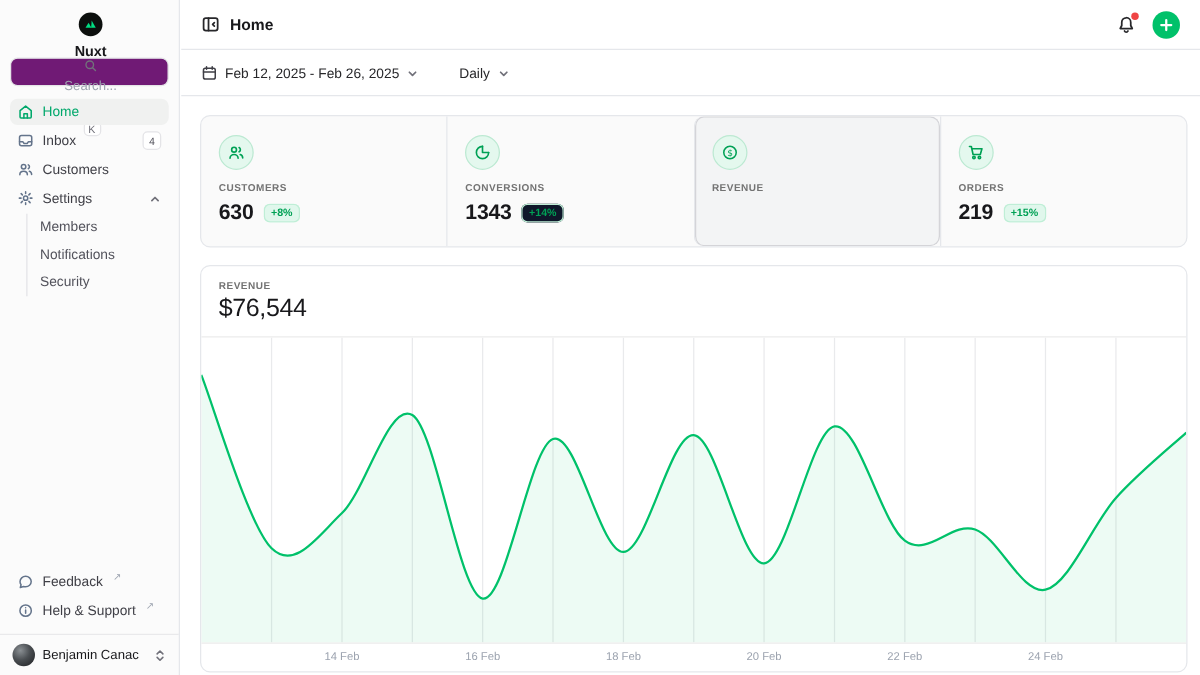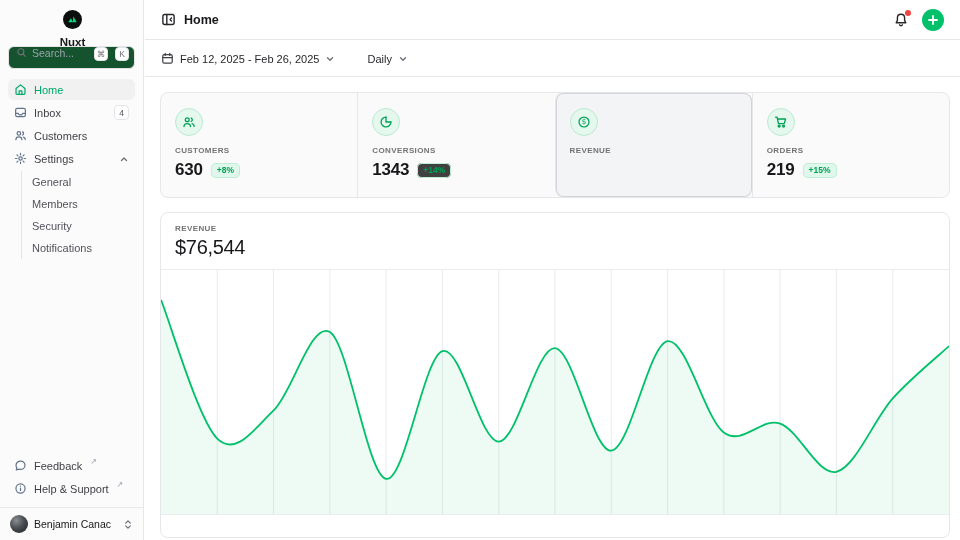--- a/index.html
+++ b/index.html
@@ -9,22 +9,22 @@
 
   
   .sidebar { position:absolute; left:0; top:0; width:144px; height:540px;
     background:#fbfbfb; border-right:1px solid #e5e7eb; display:flex; flex-direction:column; }
   .ws-row { display:flex; align-items:center; gap:7px; margin:10px 8px 6px 10px; height:24px;
     cursor:pointer;flex-direction:column; }
   .ws-logo { width:19px; height:19px; border-radius:50%; background:#0c0f0d;
     display:flex; align-items:center; justify-content:center; flex:0 0 auto; }
   .ws-name { font-size:11.5px; font-weight:700; }
   .ws-sel { margin-left:auto; color:#71717a; display:flex; }
-  .search { margin:6px 8px 10px 8px; height:23px; border:1px solid #e4e4e7; background:#14532d;
-    border-radius:6px; display:flex; align-items:flex-start; padding:0 5px 0 7px; gap:5px; cursor:text; }
+  .search { margin:6px 8px 10px 8px; height:23px; border:1px solid #e4e4e7; background:#701a75;
+    border-radius:6px; display:flex; align-items:center; padding:0 5px 0 7px; gap:5px; cursor:text;flex-direction:column; }
   .search .ph { font-size:10.5px; color:#9ca3af; flex:1 1 auto; }
   .kbd { width:14px; height:14px; border:1px solid #e4e4e7; border-radius:4px; background:#fff;
     font-size:8.5px; color:#71717a; display:flex; align-items:center; justify-content:center; }
   .kbd + .kbd { margin-left:2px; }
   .nav { padding:0 8px; }
   .nav-item { height:21px; display:flex; align-items:center; gap:7px; padding:0 6px;
     border-radius:6px; margin-bottom:2px; color:#3f3f46; cursor:pointer; }
   .nav-item .lbl { font-size:11px; font-weight:500; }
   .nav-item .ic { display:flex; color:#64748b; }
   .nav-item.active { background:#f0f1f0; color:#00a86b; }
@@ -161,30 +161,27 @@
         </span>
         <span class="lbl">Settings</span>
         <span class="nav-chev">
           <svg class="ic-svg" width="10" height="10" viewBox="0 0 10 10" fill="none" stroke="currentColor" stroke-width="1.4" stroke-linecap="round" stroke-linejoin="round">
               <polyline points="2.5,6.5 5,4 7.5,6.5"></polyline>
             </svg>
         </span>
       </div>
       <div class="subnav">
         <div class="sub-item">
-            <span>General</span>
-          </div>
-        <div class="sub-item">
             <span>Members</span>
           </div>
         <div class="sub-item">
-            <span>Security</span>
+            <span>Notifications</span>
           </div>
         <div class="sub-item">
-            <span>Notifications</span>
+            <span>Security</span>
           </div>
       </div>
     </div>
 
     <div class="spacer"></div>
 
     <div class="nav foot">
       <div class="nav-item">
         <span class="ic">
           <svg class="ic-svg" width="13" height="13" viewBox="0 0 16 16" fill="none" stroke="currentColor" stroke-width="1.5" stroke-linecap="round" stroke-linejoin="round">
@@ -287,21 +284,21 @@
     <div class="stat">
       <span class="stat-ic">
         <svg class="ic-svg" width="14" height="14" viewBox="0 0 16 16" fill="none" stroke="currentColor" stroke-width="1.5" stroke-linecap="round" stroke-linejoin="round">
             <path d="M13.6 8A5.6 5.6 0 1 1 8 2.4"></path>
             <path d="M8 2.4V8h5.6"></path>
           </svg>
       </span>
       <div class="stat-lbl">Conversions</div>
       <div class="stat-val-row">
         <span class="stat-val">1343</span>
-        <span class="delta" style="background: #404040; color: rgb(0, 161, 85); box-shadow: rgb(191, 238, 214) 0px 0px 0px 1px inset;">+14%</span>
+        <span class="delta" style="background: #0f172a; color: rgb(0, 161, 85); box-shadow: rgb(191, 238, 214) 0px 0px 0px 1px inset;">+14%</span>
       </div>
     </div>
     <div class="stat selected">
       <span class="stat-ic">
         <svg class="ic-svg" width="14" height="14" viewBox="0 0 16 16" fill="none" stroke="currentColor" stroke-width="1.4" stroke-linecap="round">
             <circle cx="8" cy="8" r="5.7"></circle>
             <text x="8" y="10.8" font-size="8.2" text-anchor="middle" fill="currentColor" stroke="none" font-family="DejaVu Sans, sans-serif">$</text>
           </svg>
       </span>
       <div class="stat-lbl">Revenue</div>
@@ -339,15 +336,23 @@
           <line x1="451.4" y1="0" x2="451.4" y2="245" stroke="#e9eaec" stroke-width="1"></line>
           <line x1="507.9" y1="0" x2="507.9" y2="245" stroke="#e9eaec" stroke-width="1"></line>
           <line x1="564.3" y1="0" x2="564.3" y2="245" stroke="#e9eaec" stroke-width="1"></line>
           <line x1="620.7" y1="0" x2="620.7" y2="245" stroke="#e9eaec" stroke-width="1"></line>
           <line x1="677.1" y1="0" x2="677.1" y2="245" stroke="#e9eaec" stroke-width="1"></line>
           <line x1="733.6" y1="0" x2="733.6" y2="245" stroke="#e9eaec" stroke-width="1"></line>
           <path d="M0,30.0C9.4,53.2 37.6,150.8 56.4,169.3C75.2,187.8 94.0,158.9 112.9,141.0C131.7,123.2 150.5,50.9 169.3,62.3C188.1,73.7 206.9,206.5 225.7,209.7C244.5,212.9 263.3,87.7 282.1,81.5C301.0,75.3 319.8,172.8 338.6,172.3C357.4,171.8 376.2,76.9 395.0,78.5C413.8,80.0 432.6,182.6 451.4,181.4C470.2,180.2 489.0,74.4 507.9,71.4C526.7,68.4 545.5,149.4 564.3,163.2C583.1,177.0 601.9,147.6 620.7,154.2C639.5,160.7 658.3,206.8 677.1,202.6C696.0,198.4 714.8,149.9 733.6,128.9C752.4,107.9 780.6,85.2 790.0,76.4L790,245 L0,245 Z" fill="rgba(0,193,106,0.07)" stroke="none"></path>
           <path d="M0,30.0C9.4,53.2 37.6,150.8 56.4,169.3C75.2,187.8 94.0,158.9 112.9,141.0C131.7,123.2 150.5,50.9 169.3,62.3C188.1,73.7 206.9,206.5 225.7,209.7C244.5,212.9 263.3,87.7 282.1,81.5C301.0,75.3 319.8,172.8 338.6,172.3C357.4,171.8 376.2,76.9 395.0,78.5C413.8,80.0 432.6,182.6 451.4,181.4C470.2,180.2 489.0,74.4 507.9,71.4C526.7,68.4 545.5,149.4 564.3,163.2C583.1,177.0 601.9,147.6 620.7,154.2C639.5,160.7 658.3,206.8 677.1,202.6C696.0,198.4 714.8,149.9 733.6,128.9C752.4,107.9 780.6,85.2 790.0,76.4" fill="none" stroke="#00c16a" stroke-width="1.8" vector-effect="non-scaling-stroke"></path>
         </svg>
     </div>
+    <div class="axis" id="axis-labels">
+        <span style="left: 14.29%;">14 Feb</span>
+        <span style="left: 28.57%;">16 Feb</span>
+        <span style="left: 42.86%;">18 Feb</span>
+        <span style="left: 57.14%;">20 Feb</span>
+        <span style="left: 71.43%;">22 Feb</span>
+        <span style="left: 85.71%;">24 Feb</span>
+      </div>
   </div>
 
 </div>
 
 </body></html>

